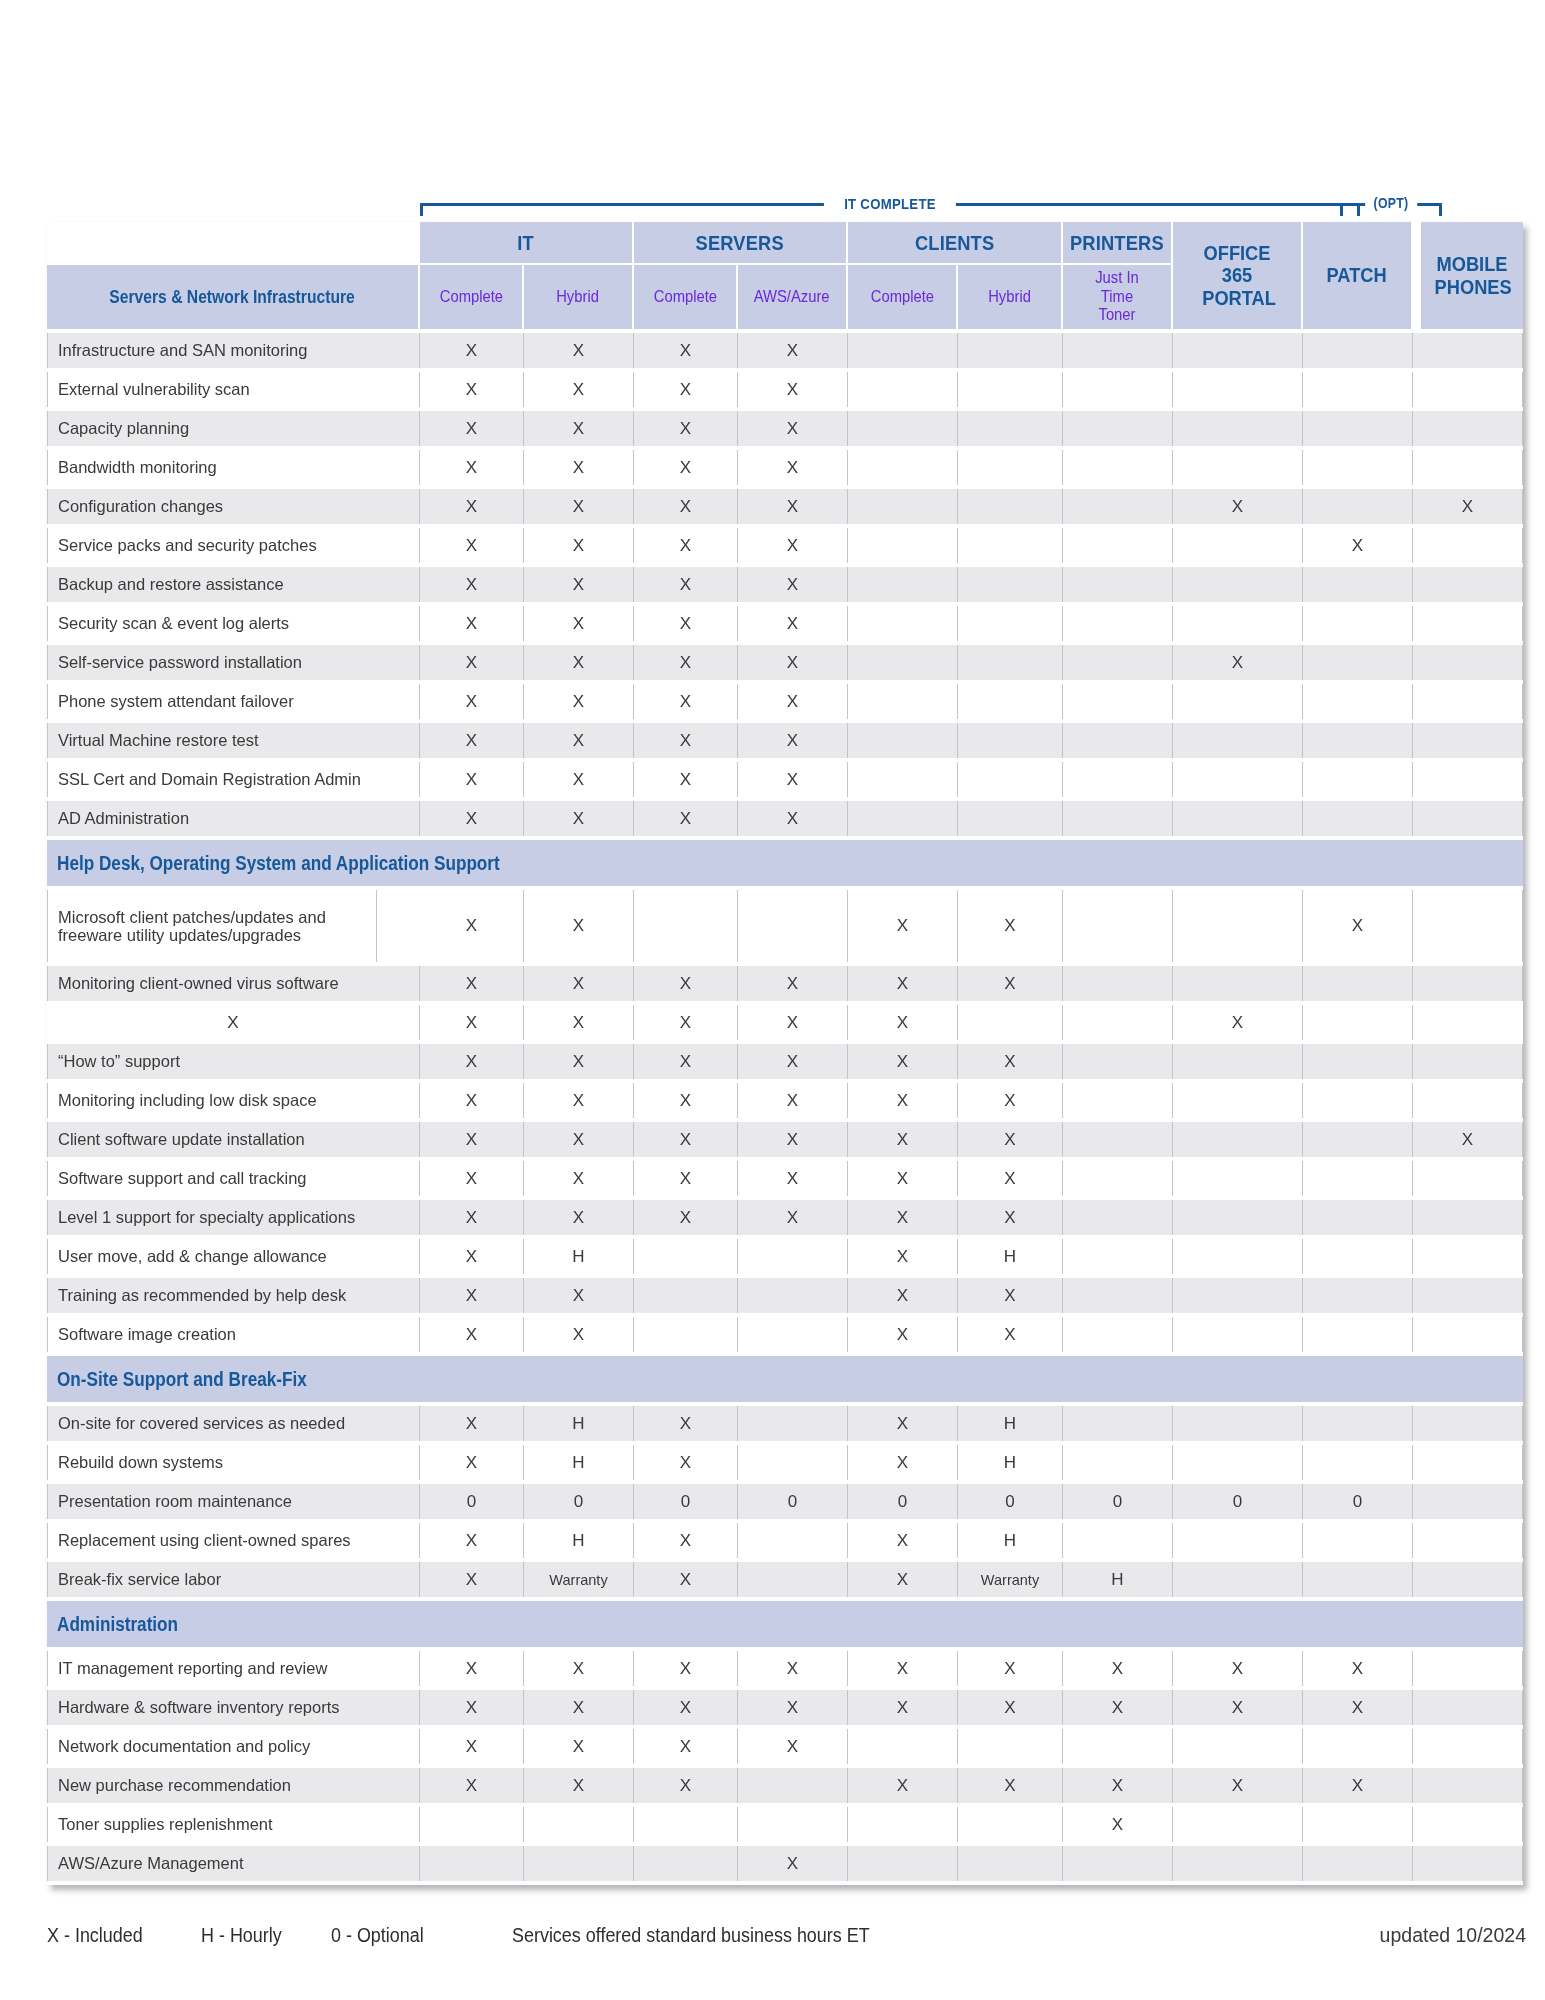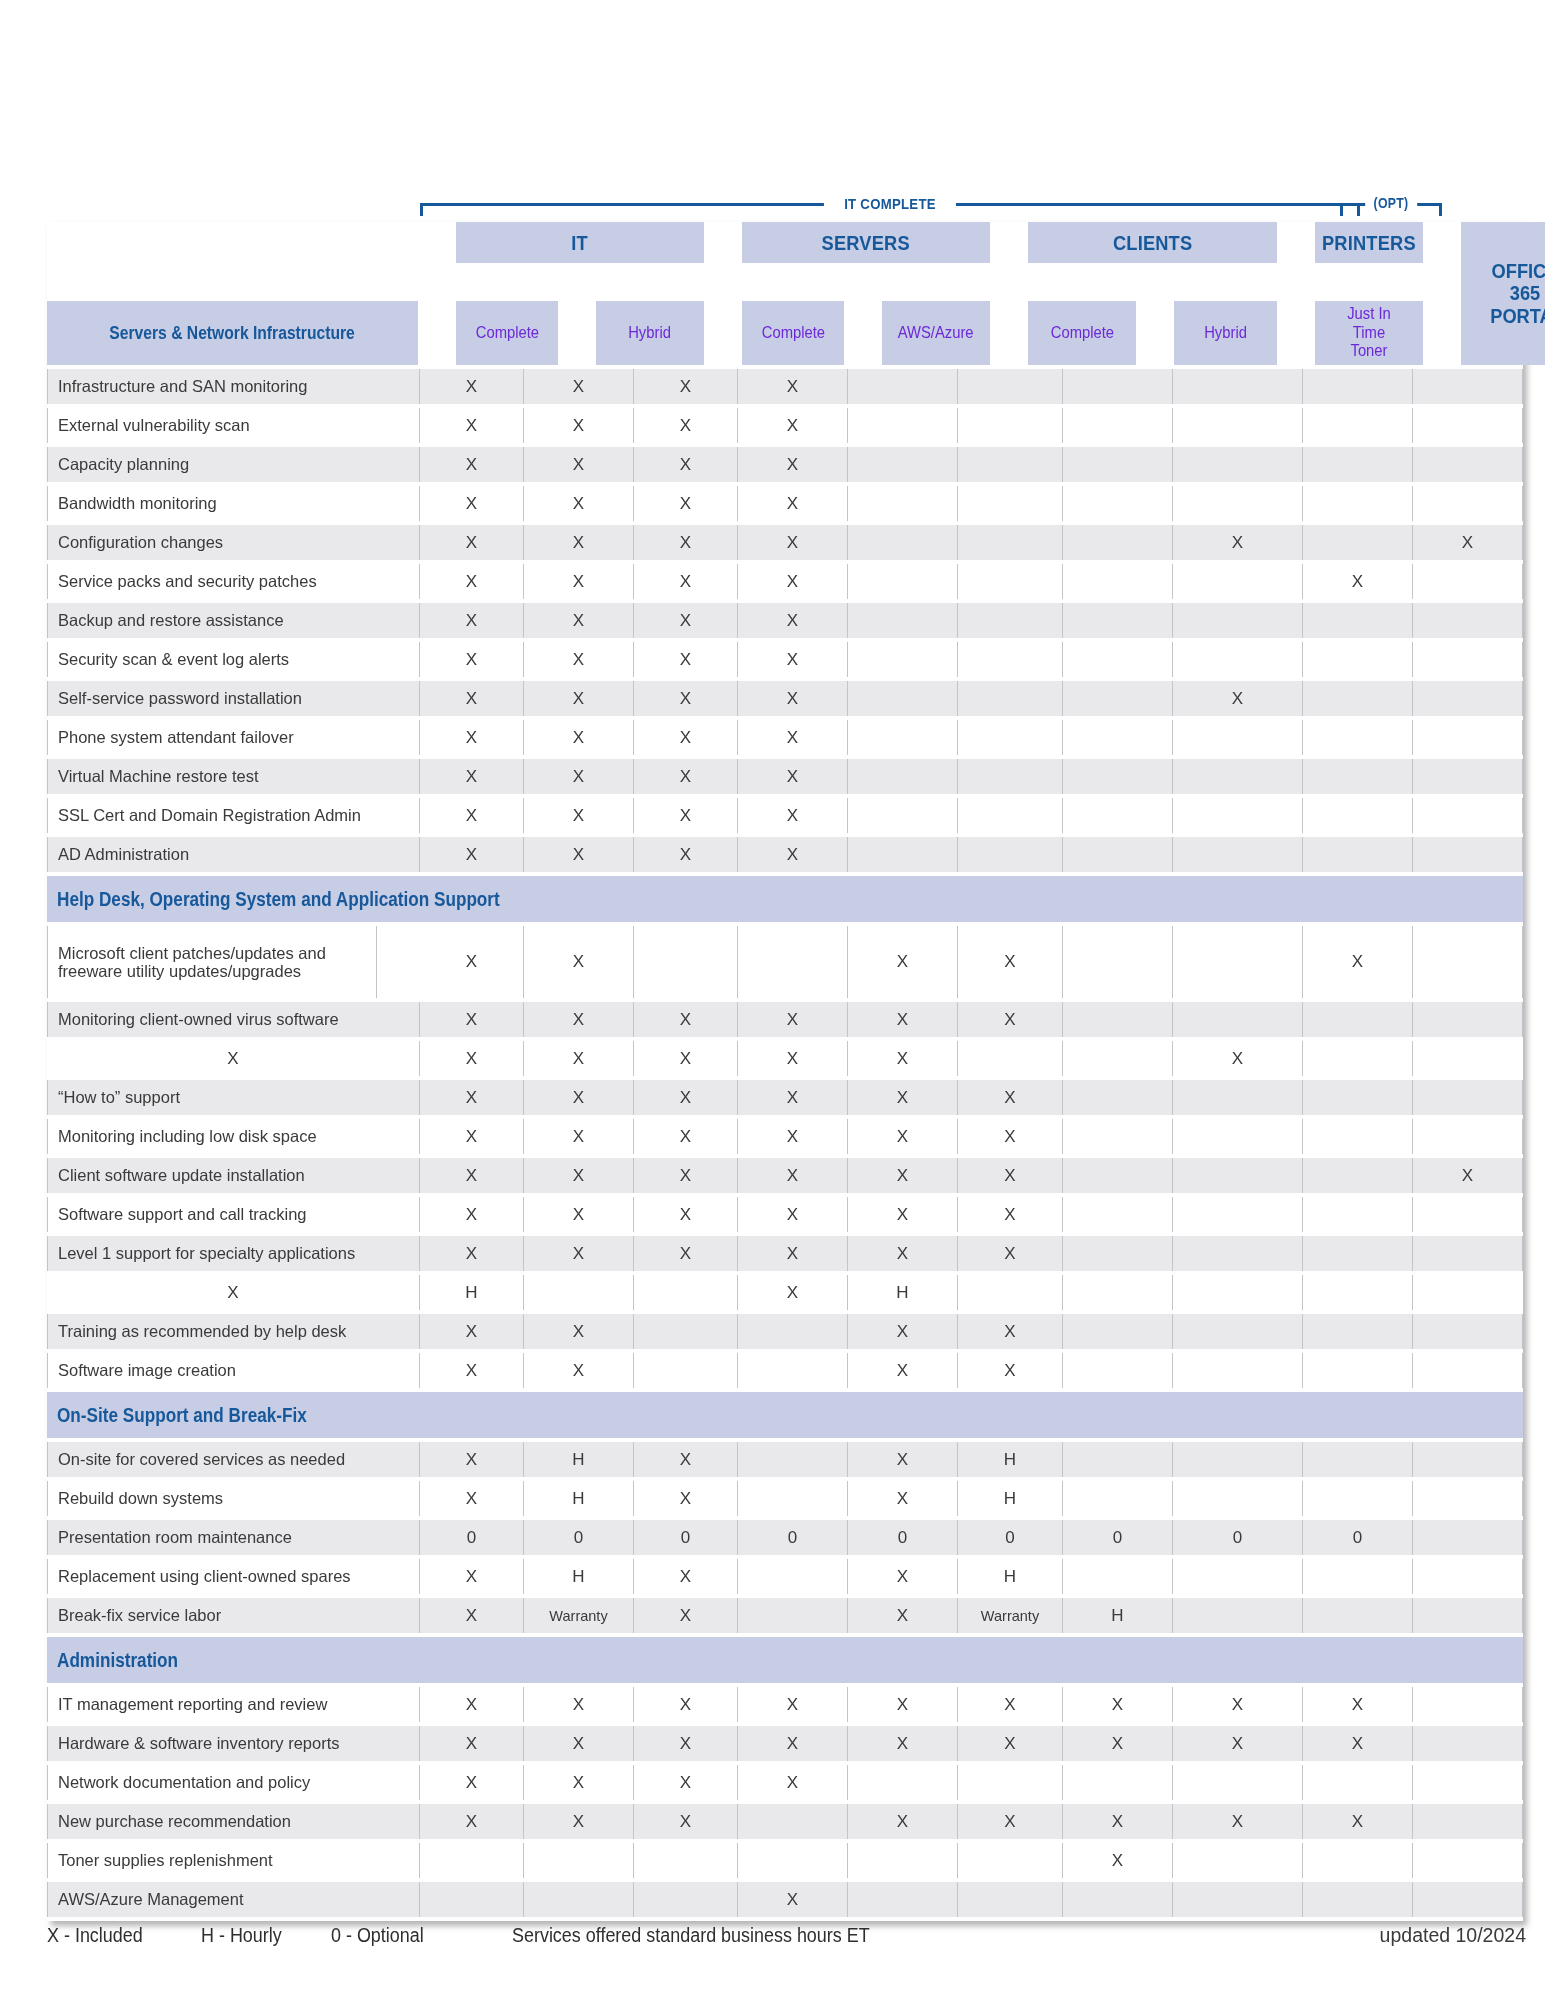--- a/index.html
+++ b/index.html
@@ -35,21 +35,21 @@
   
   .table-box{
     position:absolute;left:47px;top:222px;width:1476px;background:#ffffff;
     box-shadow:4px 5px 6px rgba(90,90,95,.45);
   }
   .tgrid{
     display:grid;
     grid-template-columns:373px 104px 110px 104px 110px 110px 105px 110px 130px 110px 110px;
   }
   
-  .thead{grid-template-rows:43px 64px;margin-bottom:4px;gap:36px;}
+  .thead{grid-template-rows:43px 64px;margin-bottom:4px;}
   .hcell{
     background:#c6cde4;display:flex;align-items:center;justify-content:center;
     text-align:center;box-sizing:border-box;
   }
   .hgroup{
     color:#17589b;font-weight:bold;font-size:21px;letter-spacing:.2px;
     border-right:2px solid #ffffff;border-bottom:2px solid #ffffff;
   }
   .hgroup .cond, .htall .cond, .hsub .cond, .hrowlabel .cond{display:inline-block;transform:scaleX(.87);}
   .htall{
@@ -442,20 +442,21 @@
         <div class="tcell">X</div>
         <div class="tcell">X</div>
         <div class="tcell">X</div>
         <div class="tcell">X</div>
         <div class="tcell"></div>
         <div class="tcell"></div>
         <div class="tcell"></div>
         <div class="tcell"></div>
       </div>
       <div class="tgrid trow">
+        <div class="tcell tlabel">User move, add &amp; change allowance</div>
         <div class="tcell">X</div>
         <div class="tcell">H</div>
         <div class="tcell"></div>
         <div class="tcell"></div>
         <div class="tcell">X</div>
         <div class="tcell">H</div>
         <div class="tcell"></div>
         <div class="tcell"></div>
         <div class="tcell"></div>
         <div class="tcell"></div>

